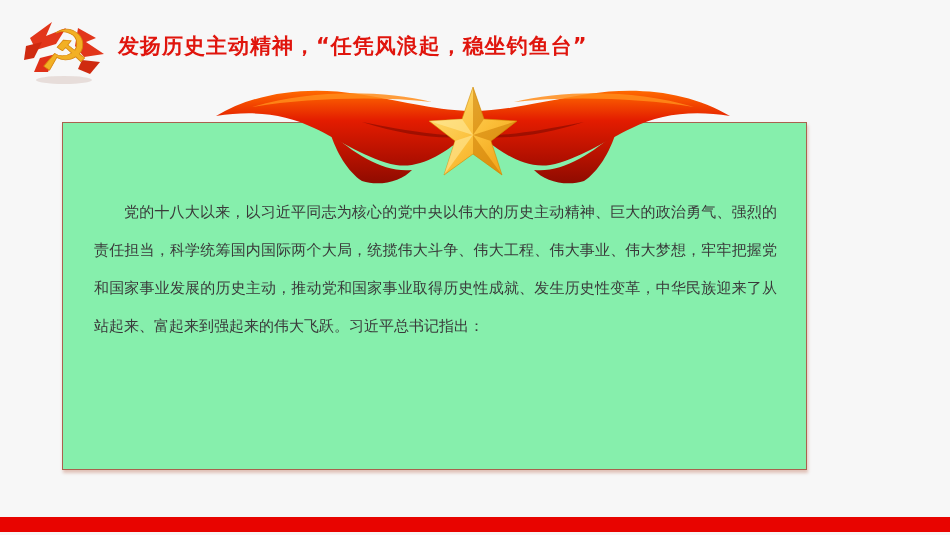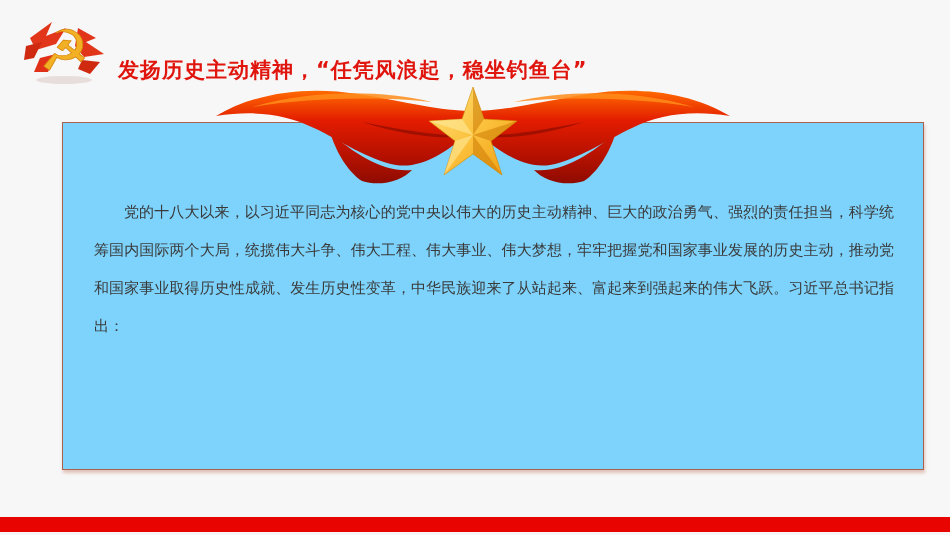--- a/index.html
+++ b/index.html
@@ -30,29 +30,28 @@
     width: 88px; height: 72px;
   }
   .slide-title {
     position: absolute;
     left: 118px; top: 32px;
     font-size: 21px;
     font-weight: bold;
     color: #e0150d;
     letter-spacing: 1px;
     white-space: nowrap;
-    margin-top: 24px;
   }
 
   
   .content-box {
     position: absolute;
     left: 62px; top: 122px;
-    width: 862px; height: 348px;
-    background: #7dd3fc;
+    width: 745px; height: 348px;
+    background: #86efac;
     border: 1px solid #aa614e;
     box-shadow: 1px 3px 3px rgba(197,128,106,0.45);
   }
   .body-text {
     padding: 70px 29px 0 31px;
     font-size: 15px;
     line-height: 38px;
     color: #3a3a3a;
     text-align: justify;
   }

